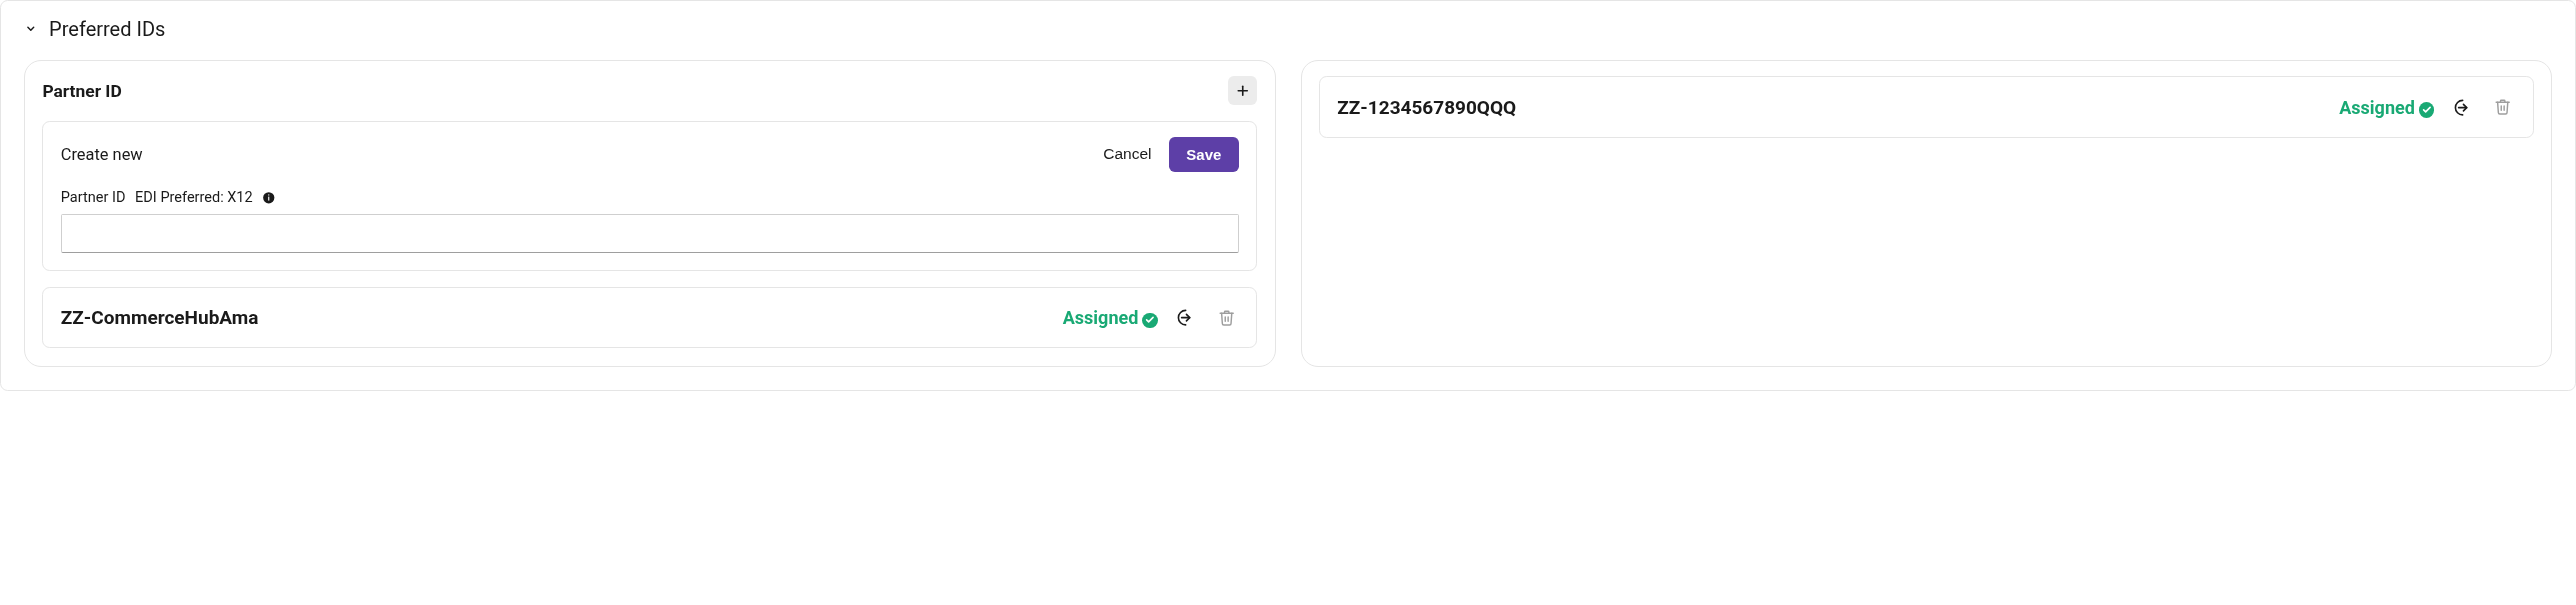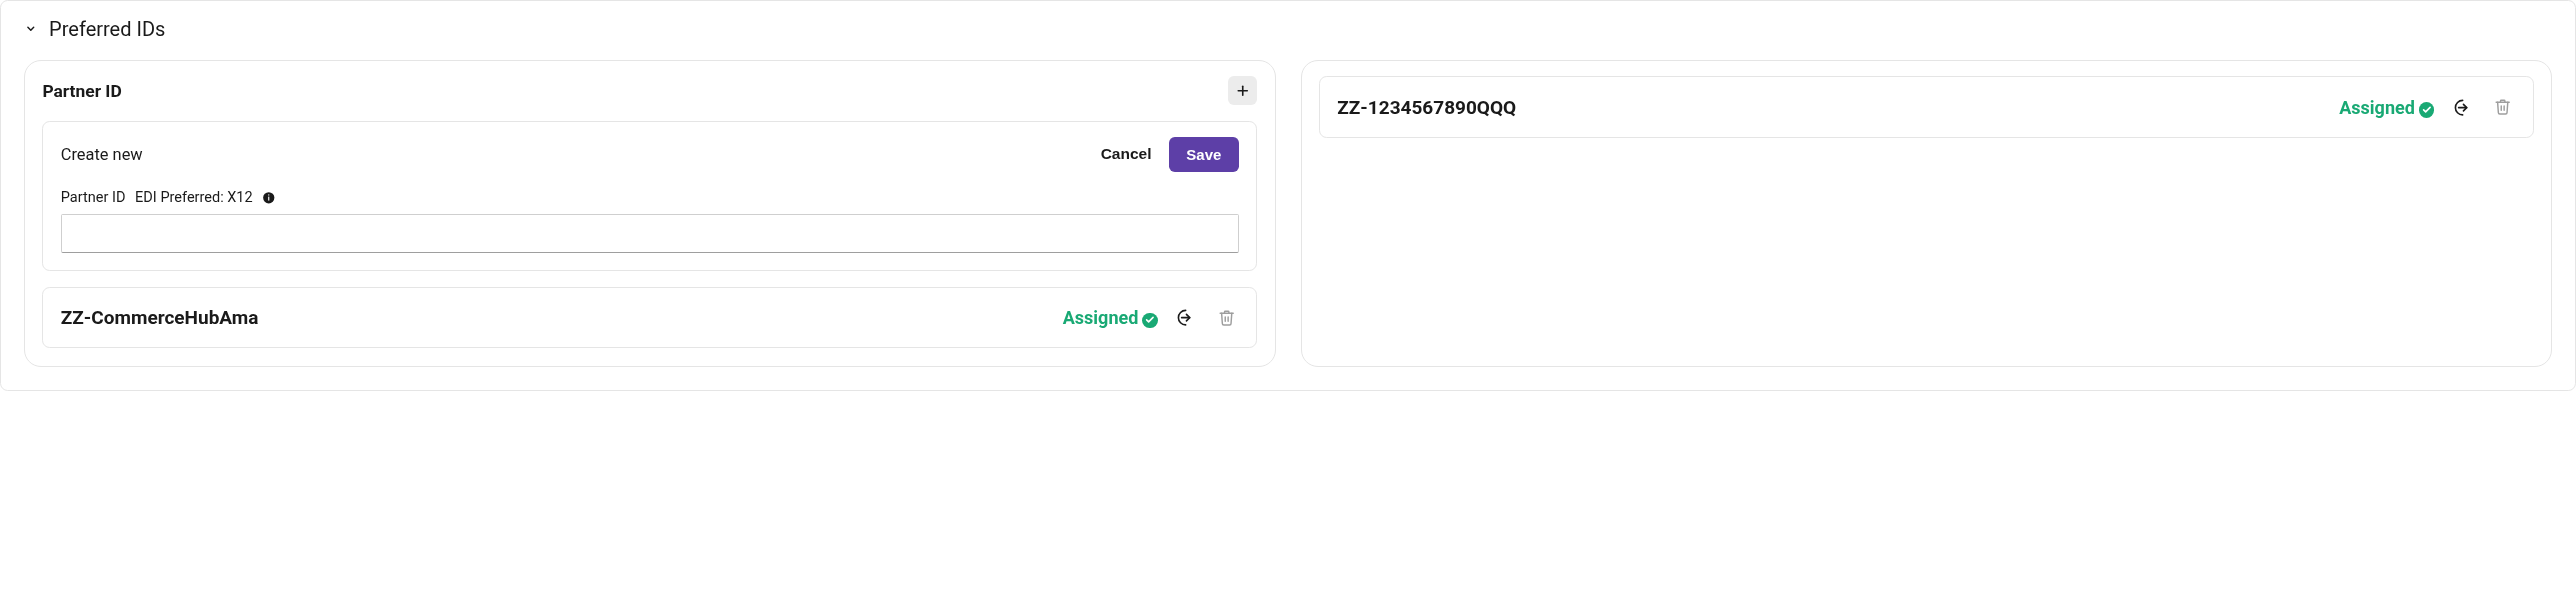--- a/index.html
+++ b/index.html
@@ -75,21 +75,21 @@
       justify-content: space-between;
       margin-bottom: 17.4px;
     }
     .create-title {
       font-size: 16.4px;
       font-weight: 400;
     }
     .create-actions { display: flex; align-items: center; gap: 17.4px; }
     .link-btn {
       font-size: 15.5px;
-      font-weight: 700;
+      font-weight: 400;
       background: none;
       border: none;
       cursor: pointer;
       color: #1a1a1a;
     }
     .primary-btn {
       background: #5d3fa7;
       color: #fff;
       font-size: 15px;
       font-weight: 700;

